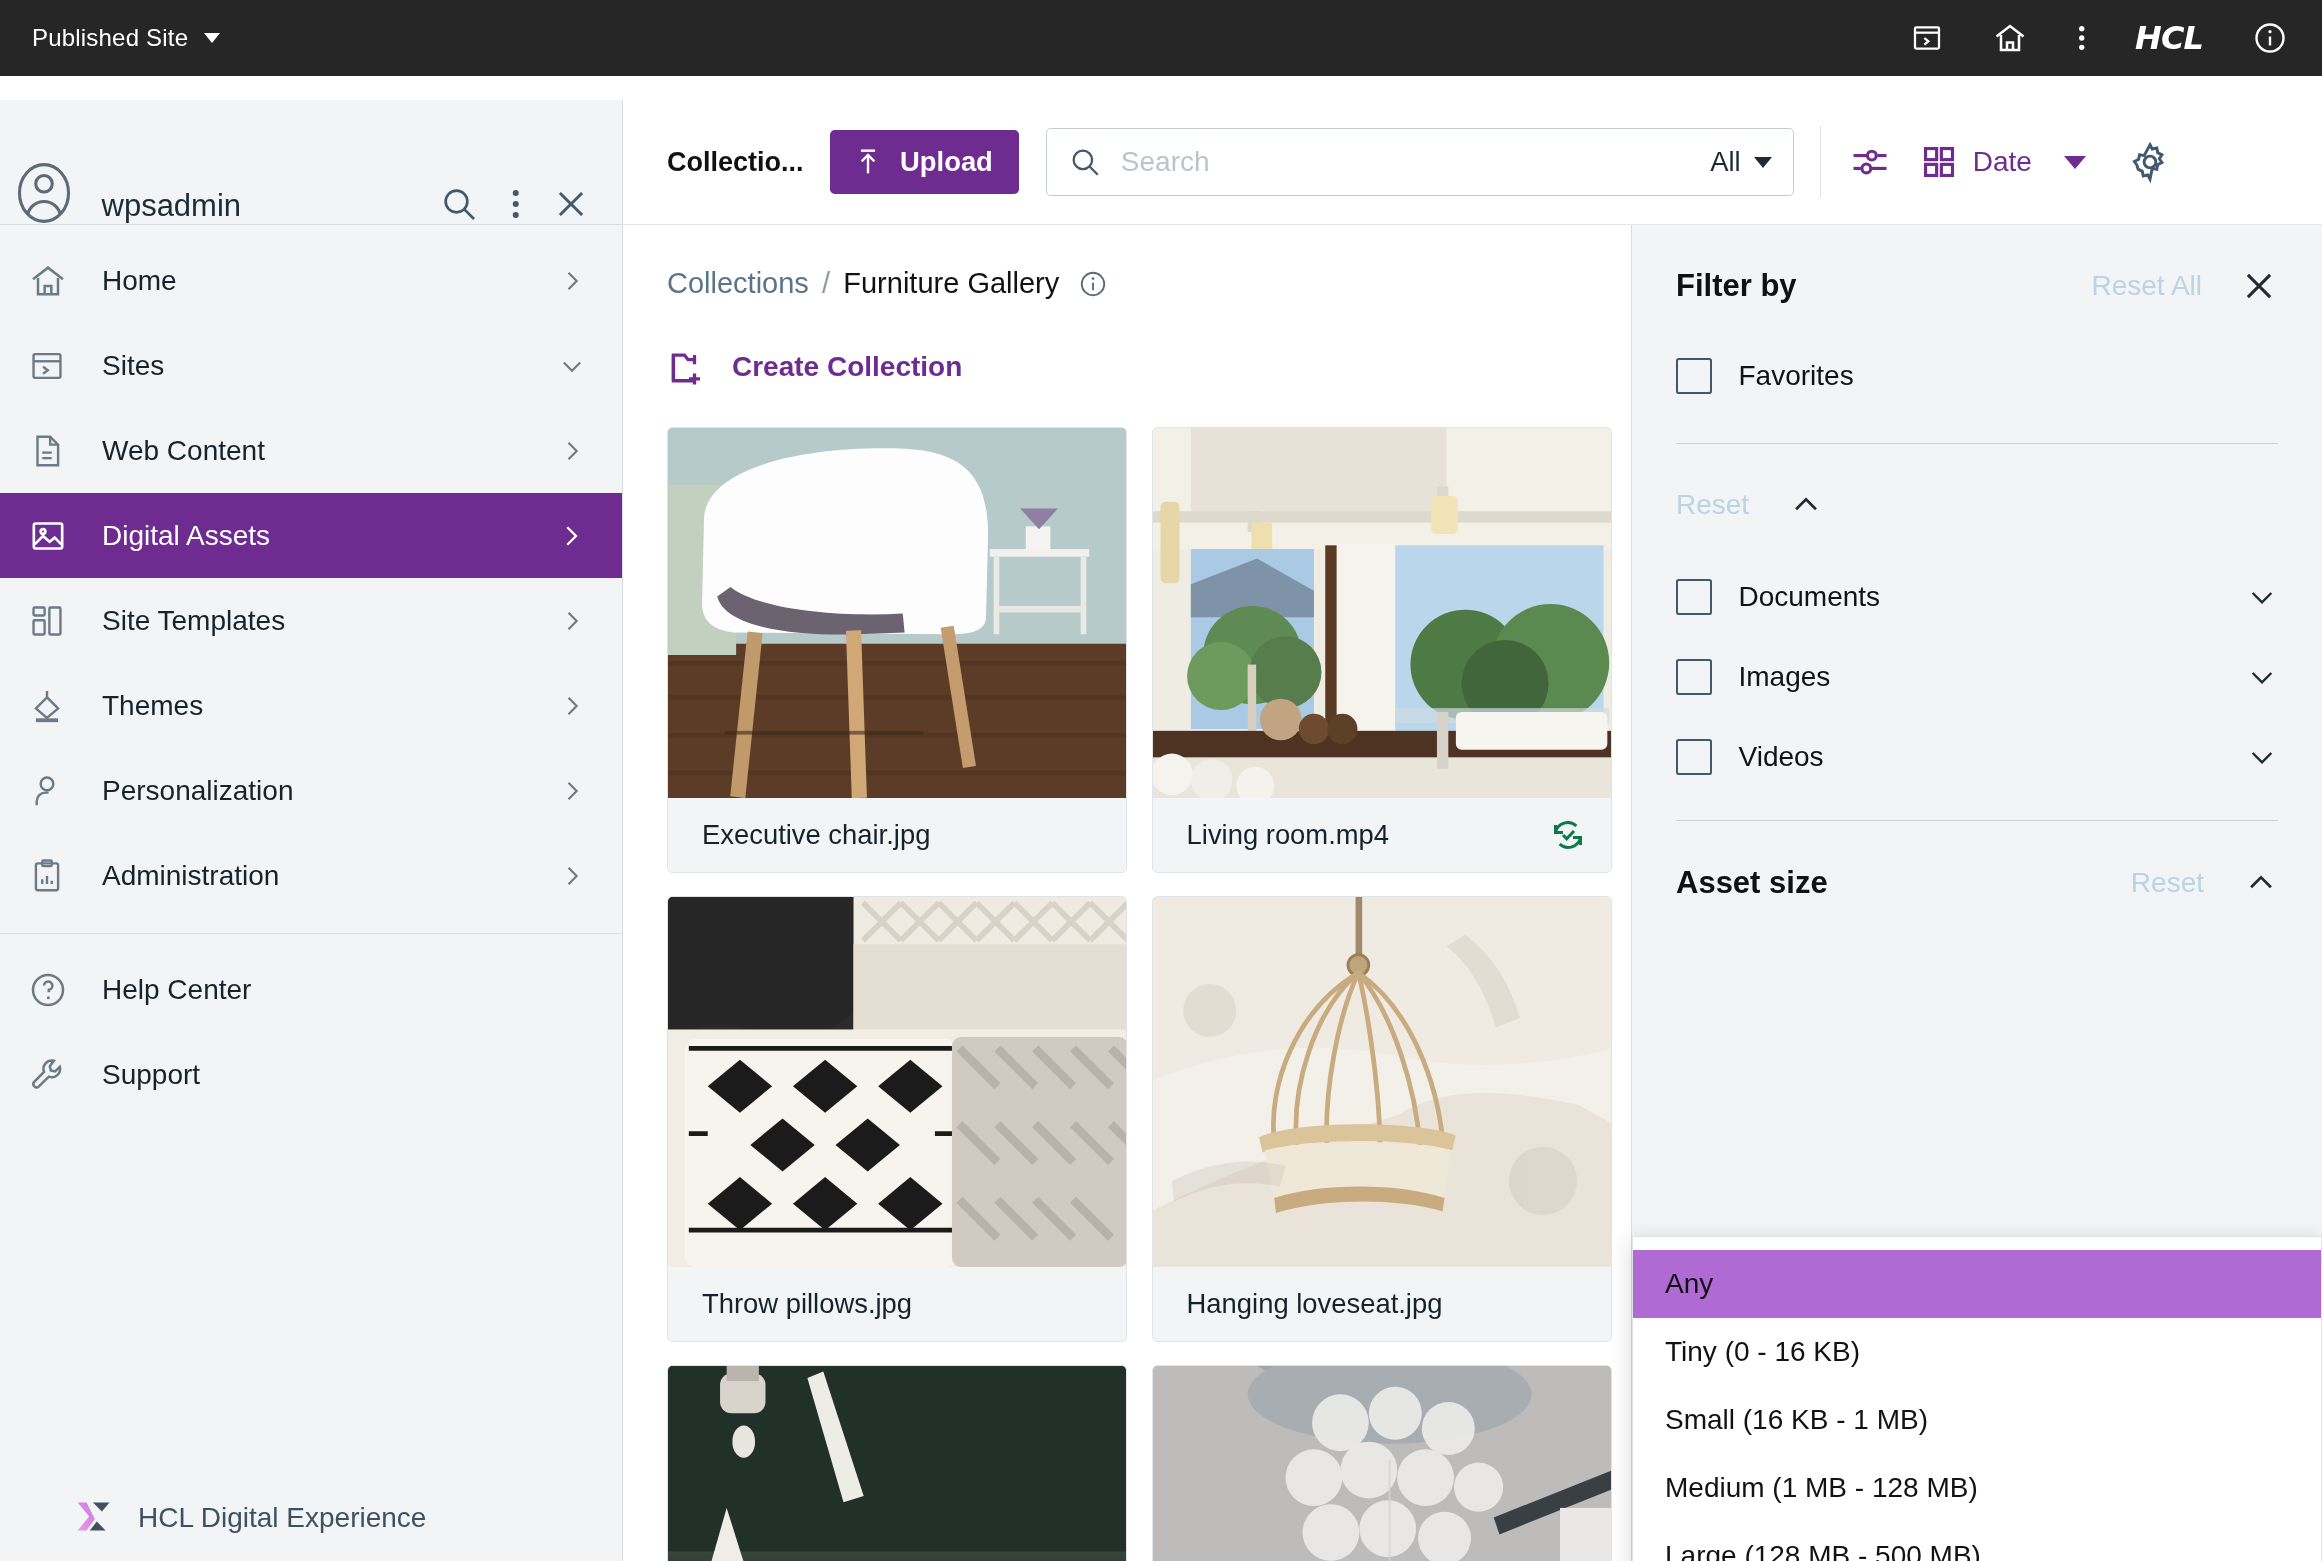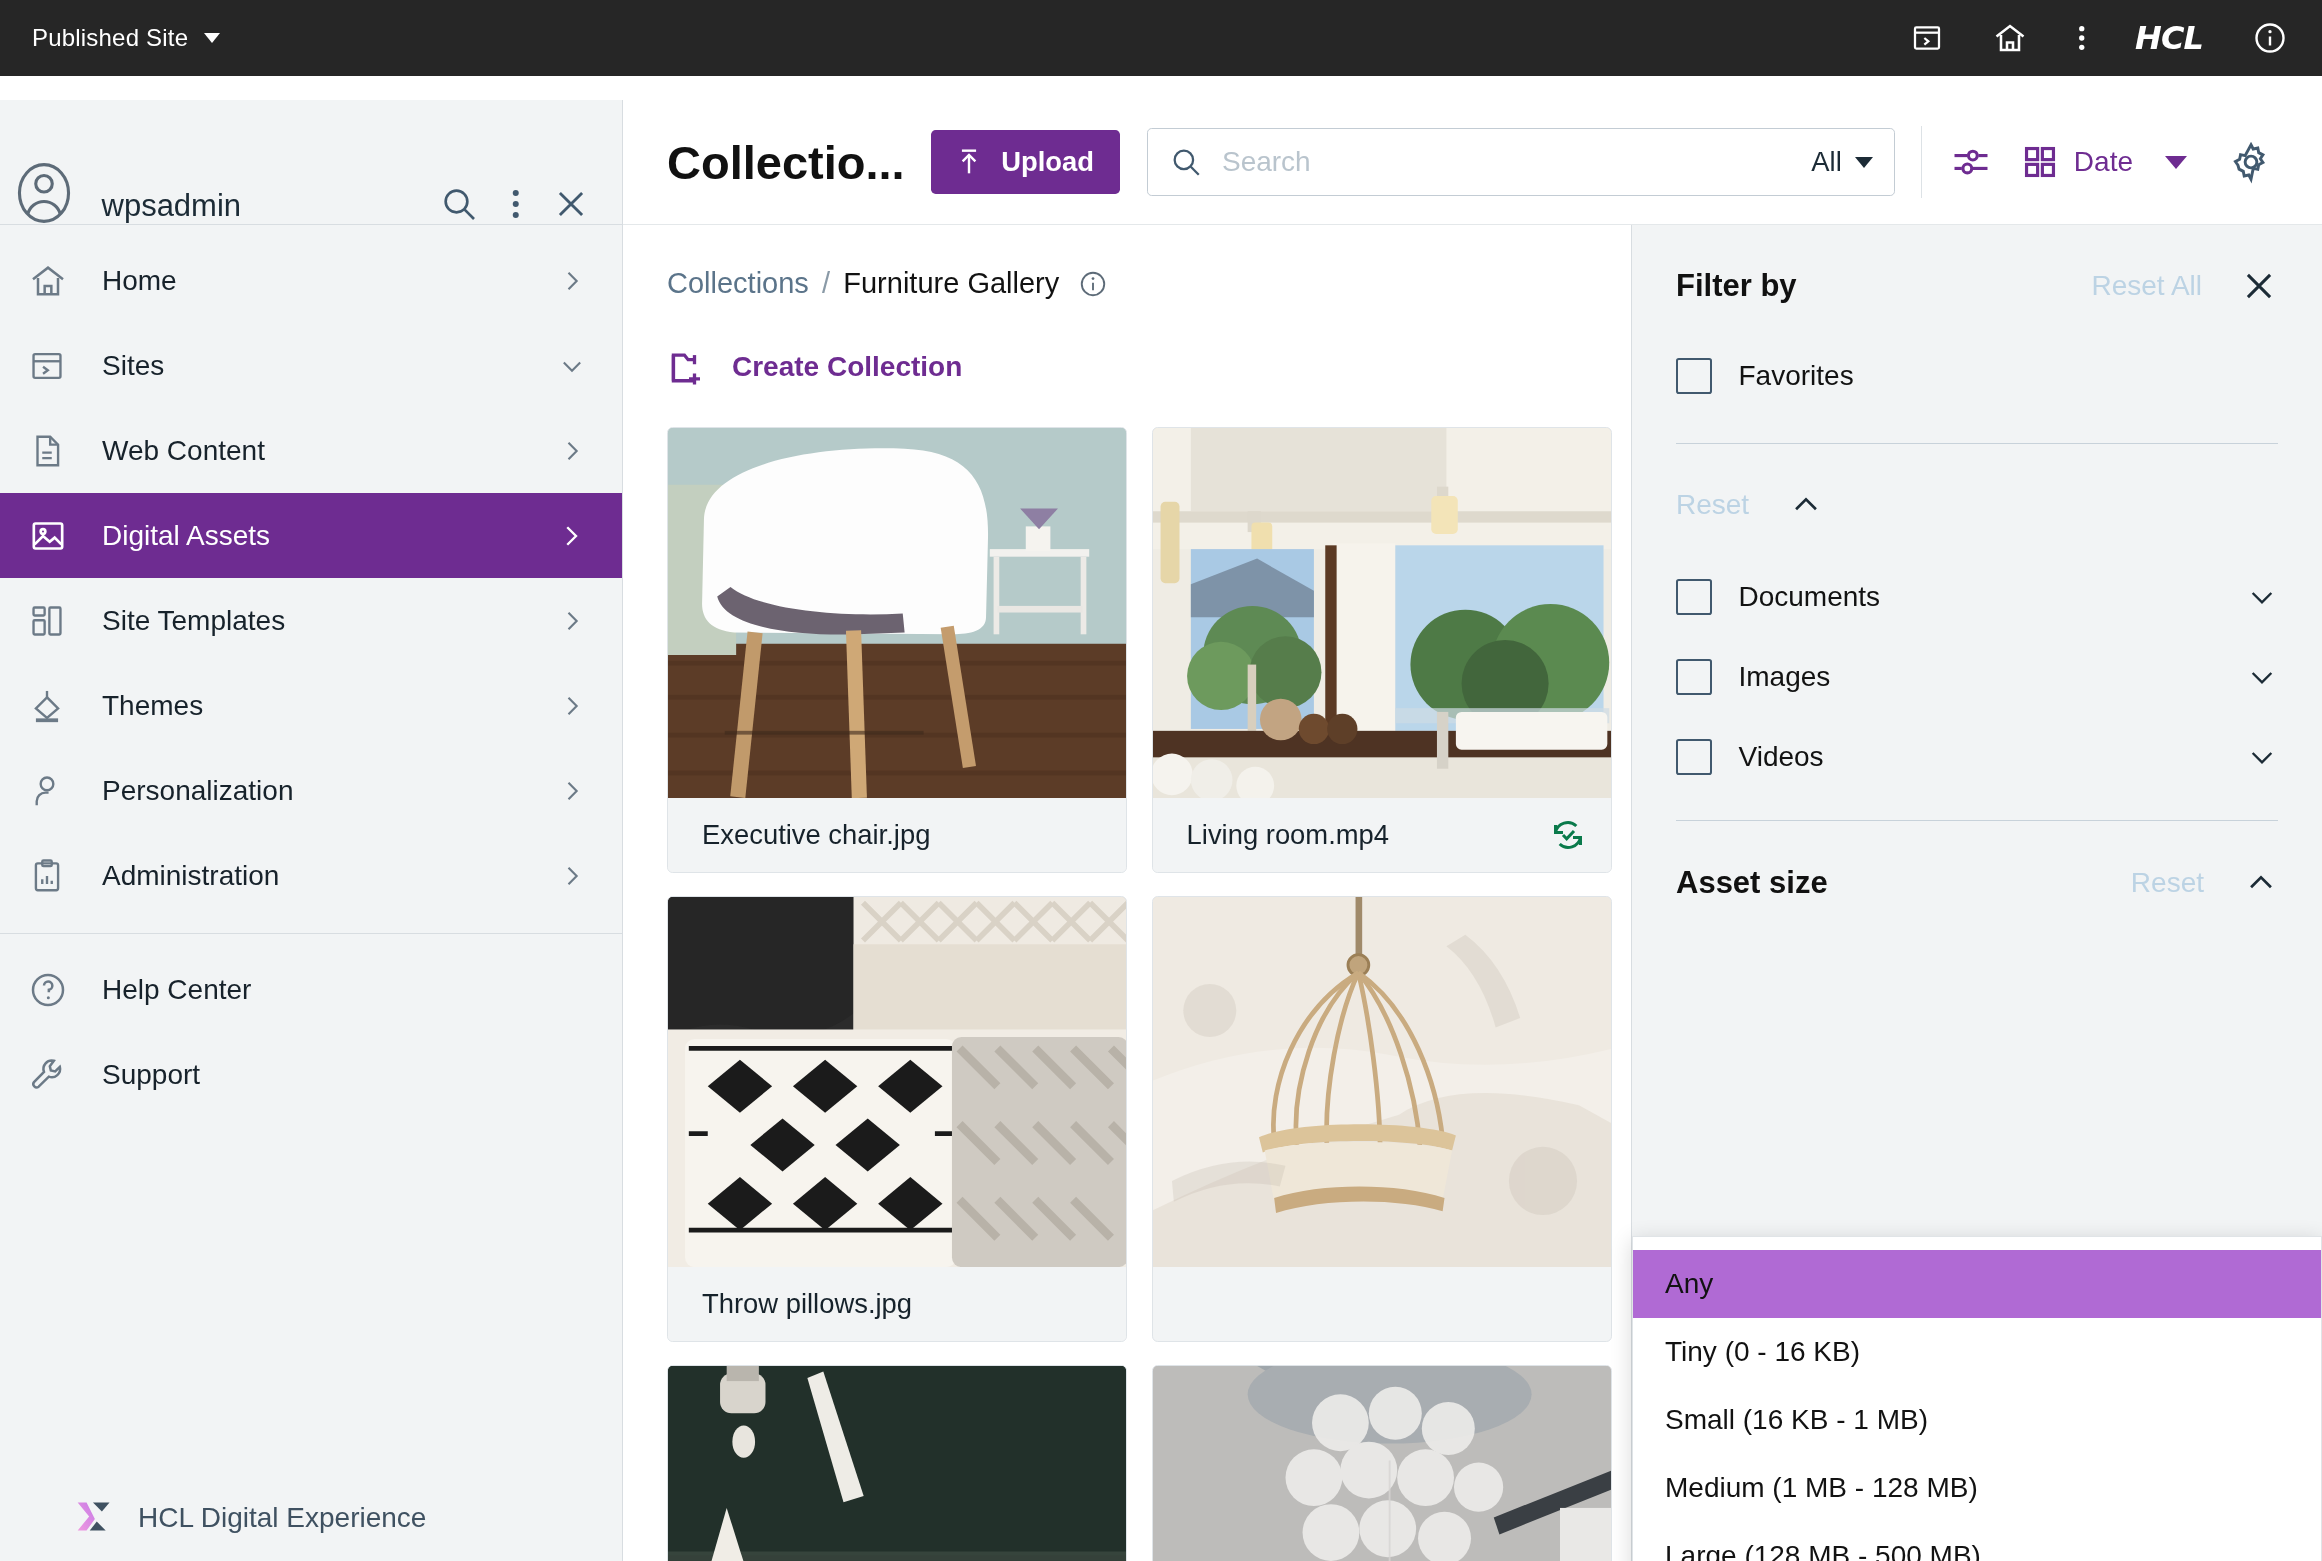--- a/index.html
+++ b/index.html
@@ -67,21 +67,21 @@
   }
   .sb-footer-text { margin-left: 17px; font-size: 28px; color: #3f5161; }
 
   
   .main { flex: 1; min-width: 0; display: flex; flex-direction: column; background: #ffffff; }
 
   .toolbar {
     height: 125px; flex: 0 0 125px; display: flex; align-items: center;
     padding: 0 24.6px 0 44px; background: #ffffff; border-bottom: 0.9px solid #e4e8ea;
   }
-  .tb-title { font-size: 47px; font-weight: bold; color: #111111; white-space: nowrap; }
+  .tb-title { font-size: 27px; font-weight: bold; color: #111111; white-space: nowrap; }
   .upload-btn {
     margin-left: 26.5px; background: #6E2C91; color: #fff; border: none;
     height: 64px; padding: 0 26.5px 0 21px; border-radius: 4.7px;
     display: flex; align-items: center; gap: 15px; cursor: pointer;
   }
   .upload-btn span { font-size: 27.4px; font-weight: bold; color:#fff; }
   .search-wrap {
     margin-left: 26.5px; flex: 1; max-width: 748px; height: 68px;
     border: 0.9px solid #c3ccd4; border-radius: 4.7px; display: flex; align-items: center;
     padding: 0 21px 0 21px; background:#fff;
@@ -647,20 +647,23 @@
                   <path d="M118 268 C160 256 278 256 316 268 L306 320 C256 306 176 306 128 322z" fill="#efe7d8"></path>
                   <path d="M128 318 C178 302 258 302 308 318 L306 332 C258 318 180 318 130 334z" fill="#c9ab80"></path>
                   <g opacity=".22" fill="#b8ada0">
                     <path d="M330 40 q40 30 58 88 l-26 10 q-16 -58 -52 -86z"></path>
                     <path d="M20 300 q60 -30 120 -16 l-6 22 q-56 -12 -112 16z"></path>
                     <circle cx="412" cy="300" r="36"></circle>
                     <circle cx="60" cy="120" r="28"></circle>
                   </g>
                 </svg>
               </div>
+              <div class="card-foot">
+                <span class="card-name">Hanging loveseat.jpg</span>
+              </div>
             </div>
 
             <div class="card">
               <div class="thumb">
                 <svg width="460" height="370" viewBox="0 0 486 391" preserveAspectRatio="xMidYMid slice">
                   <rect width="486" height="391" fill="#1e2a24"></rect>
                   <rect x="0" y="0" width="486" height="200" fill="#22302a"></rect>
                   <rect x="55" y="8" width="48" height="42" rx="12" fill="#d8d4cc"></rect>
                   <rect x="62" y="0" width="34" height="16" fill="#b9b5ad"></rect>
                   <ellipse cx="80" cy="80" rx="12" ry="17" fill="#e8e5de"></ellipse>

